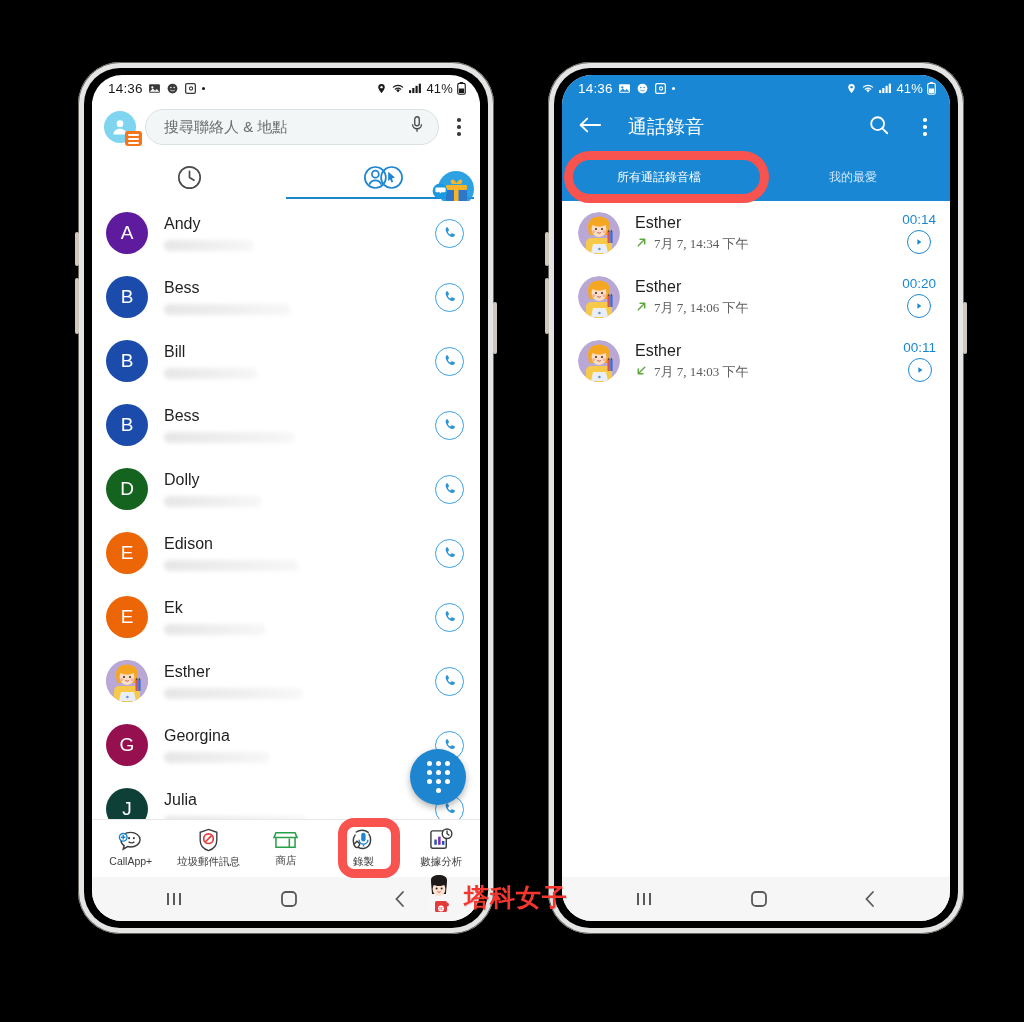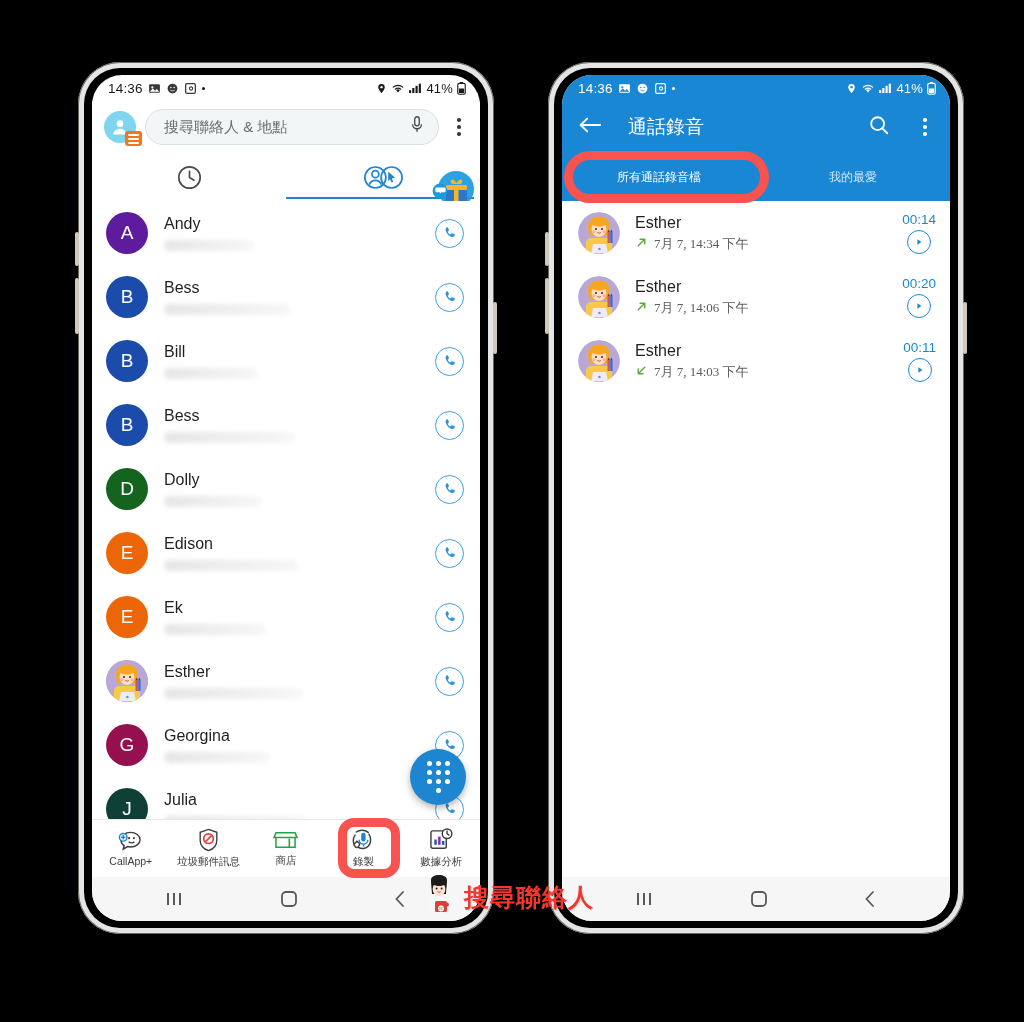--- a/index.html
+++ b/index.html
@@ -773,16 +773,16 @@
         <circle cx="16.6" cy="14.6" r="1" fill="#222"></circle>
           <circle cx="21.6" cy="14.6" r="1" fill="#222"></circle>
         <path d="M17.4 17.6c.9.8 2.4.8 3.3 0" stroke="#c6594f" stroke-width="1" fill="none"></path>
         <path d="M13 22h12c3 0 5 2.4 5 5.4V38H8V27.4C8 24.4 10 22 13 22z" fill="#f7f7f7"></path>
         <rect x="15" y="27" width="12" height="11" rx="1.6" fill="#e23b3b"></rect>
         <circle cx="21" cy="34.4" r="3" fill="#fff"></circle>
         <text x="21" y="36" font-size="4" text-anchor="middle" fill="#e23b3b" font-family="DejaVu Sans, sans-serif">3C</text>
         <path d="M27 28.4c2.6 0 2.6 4 0 4z" fill="#e23b3b"></path>
       </svg>
     </span>
-    <span class="wm-text">搜尋聯絡人</span>
+    <span class="wm-text">塔科女子</span>
   </div>
 
 </div>
 
 </body></html>

